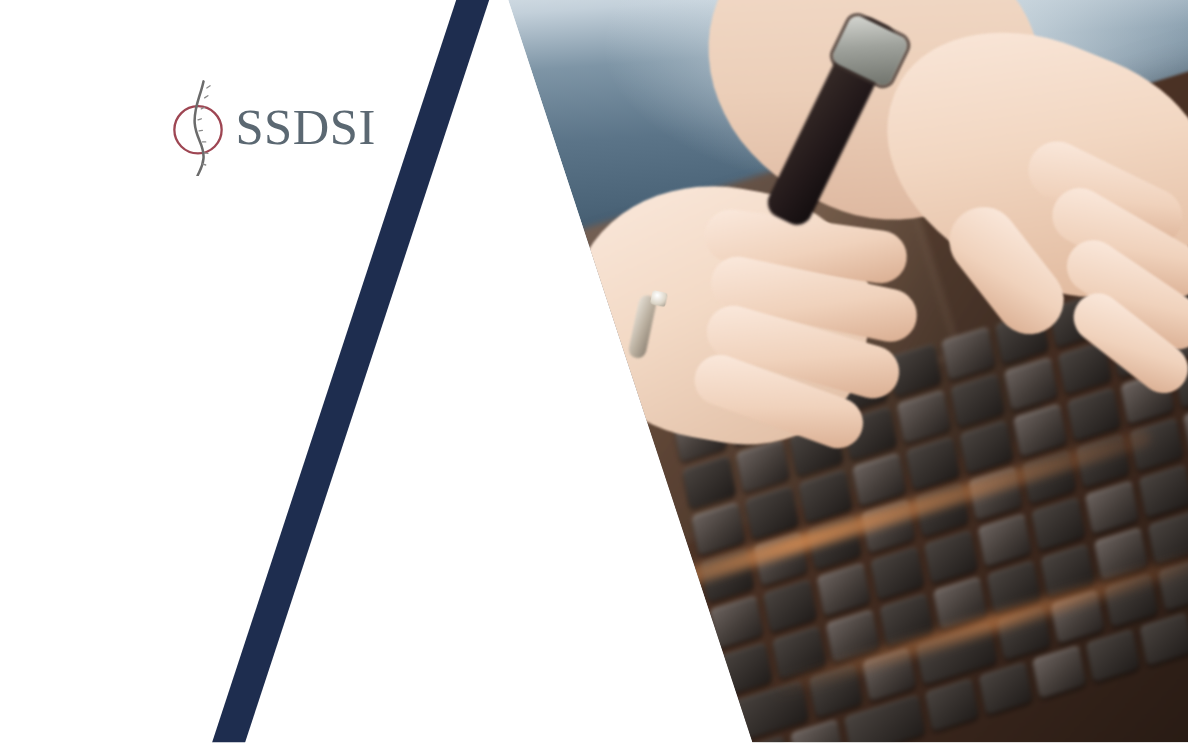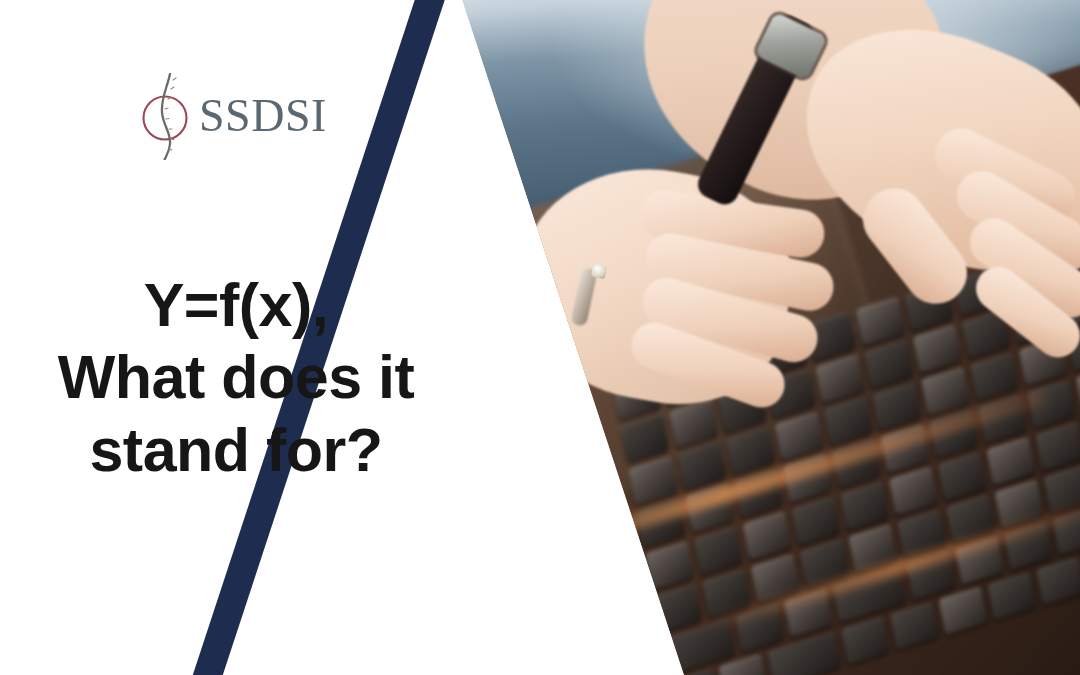--- a/index.html
+++ b/index.html
@@ -260,21 +260,21 @@
     width: 30px;
     height: 700px;
     background: #1e2d4f;
     transform: skewX(-18.2deg);
     transform-origin: top left;
   }
 
   
   .logo {
     position: absolute;
-    left: 137px;
+    left: 152px;
     top: 72px;
     display: flex;
     align-items: center;
     gap: 2px;
   }
   .logo-mark { width: 62px; height: 88px; display: block; }
   .logo-word {
     font-family: "Liberation Serif", serif;
     font-size: 46px;
     line-height: 1;
@@ -447,19 +447,14 @@
         <path d="M28 37 L31 36"></path>
         <path d="M29 47 L32 46.5"></path>
         <path d="M32 57 L35 57"></path>
         <path d="M34 67 L37 67.5"></path>
         <path d="M32 77 L35 78"></path>
       </g>
     </svg>
     <span class="logo-word">SSDSI</span>
   </div>
 
-  <h1 class="headline">
-    <span class="ln">Y=f(x),</span>
-    <span class="ln">What does it</span>
-    <span class="ln">stand for?</span>
-  </h1>
 
 </div>
 
 </body></html>

